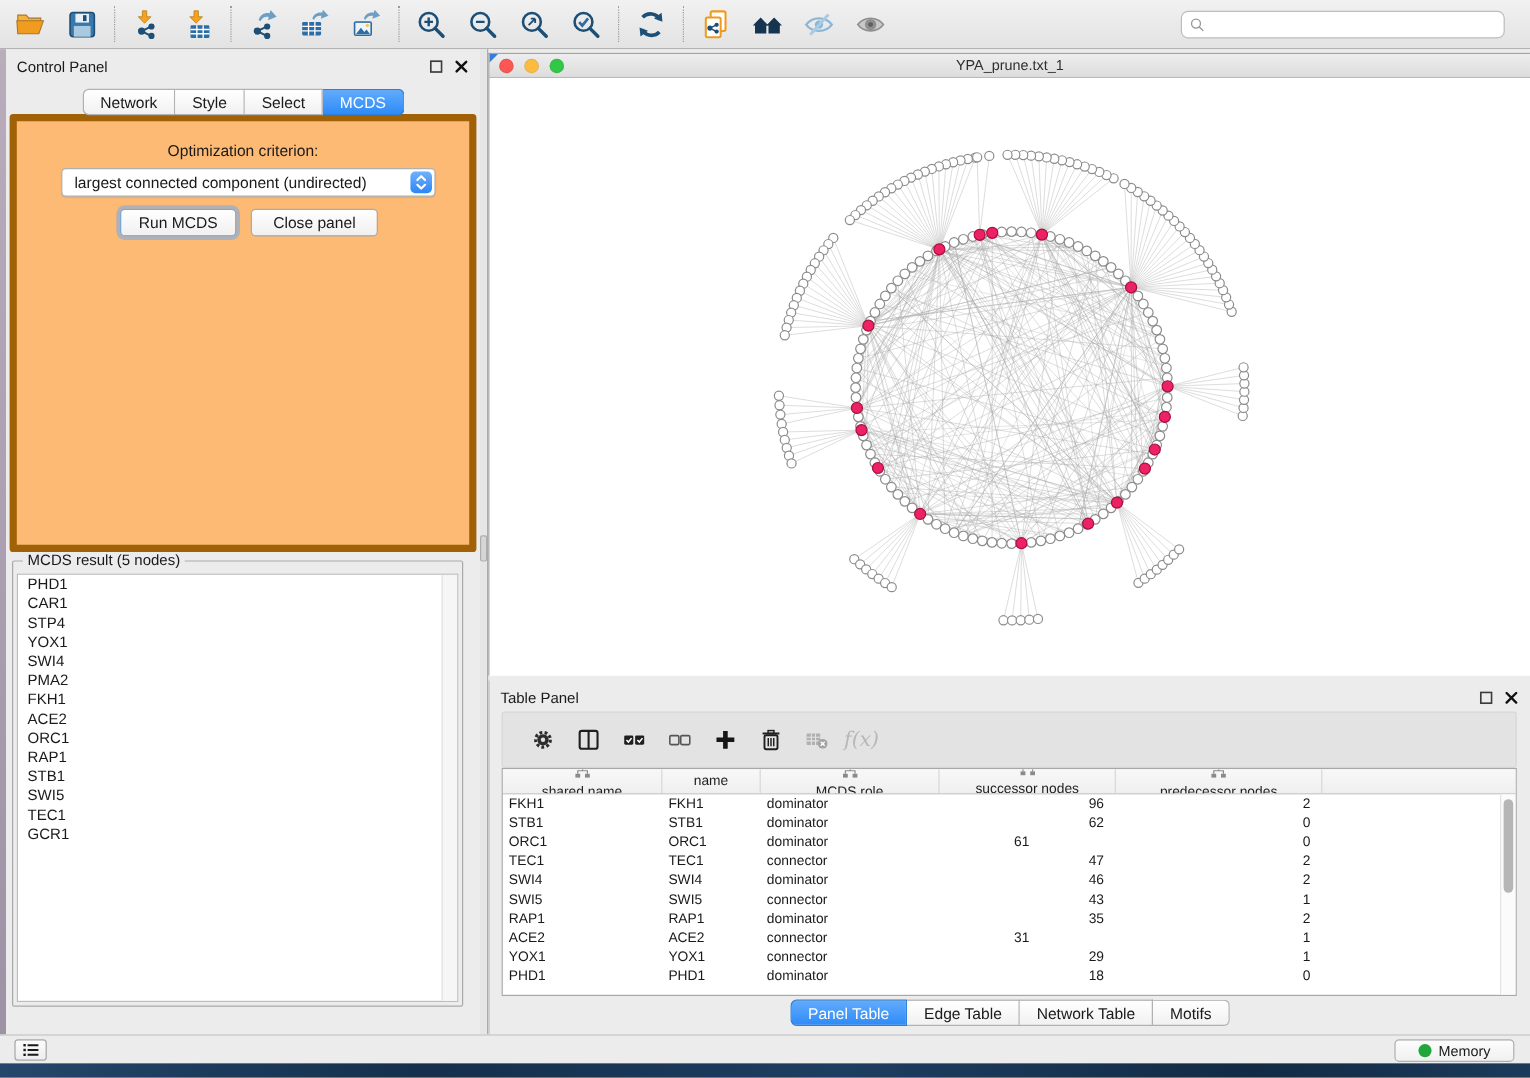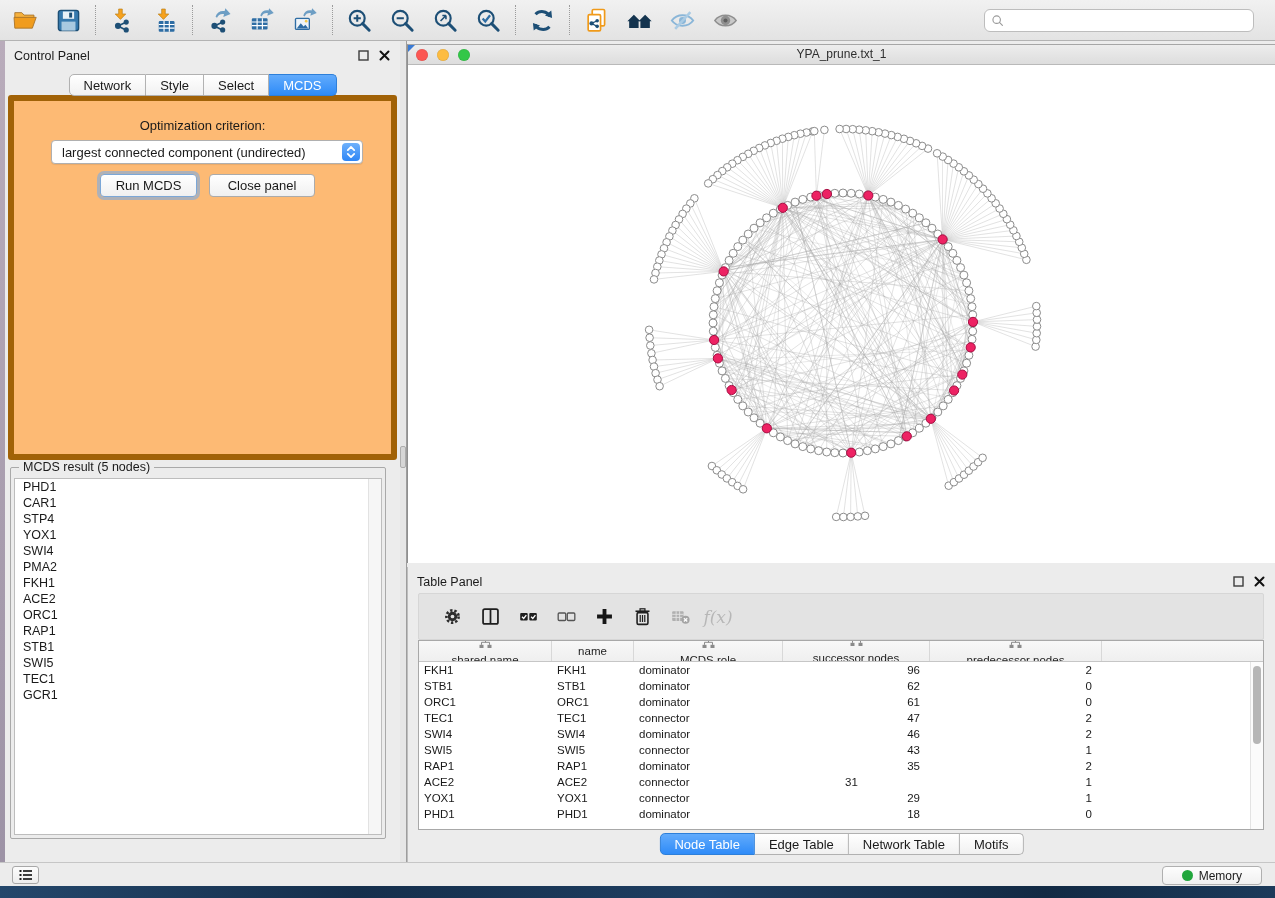--- a/index.html
+++ b/index.html
@@ -1074,21 +1074,21 @@
               <div class="td text" style="width: 133px;">STB1</div>
               <div class="td text" style="width: 82px;">STB1</div>
               <div class="td text" style="width: 149px;">dominator</div>
               <div class="td num" style="width: 147px;">62</div>
               <div class="td num" style="width: 172px;">0</div>
             </div>
             <div class="tr">
               <div class="td text" style="width: 133px;">ORC1</div>
               <div class="td text" style="width: 82px;">ORC1</div>
               <div class="td text" style="width: 149px;">dominator</div>
-              <div class="td num" style="width: 147px;">61</div>
+              <div class="td num" style="width: 147px; text-align: center;">61</div>
               <div class="td num" style="width: 172px;">0</div>
             </div>
             <div class="tr">
               <div class="td text" style="width: 133px;">TEC1</div>
               <div class="td text" style="width: 82px;">TEC1</div>
               <div class="td text" style="width: 149px;">connector</div>
               <div class="td num" style="width: 147px;">47</div>
               <div class="td num" style="width: 172px;">2</div>
             </div>
             <div class="tr">
@@ -1132,21 +1132,21 @@
               <div class="td text" style="width: 149px;">dominator</div>
               <div class="td num" style="width: 147px;">18</div>
               <div class="td num" style="width: 172px;">0</div>
             </div>
           </div>
         <div class="tbl-scroll">
           <div class="tbl-thumb"></div>
         </div>
       </div>
       <div class="seg-tabs tp-tabs" id="tp-tabs">
-          <div class="seg-tab active">Node Table</div>
+          <div class="seg-tab active">Panel Table</div>
           <div class="seg-tab">Edge Table</div>
           <div class="seg-tab">Network Table</div>
           <div class="seg-tab">Motifs</div>
         </div>
     </div>
   </div>
 
   <div class="status-bar">
     <div class="list-btn">
       <svg viewBox="0 0 14 12">

